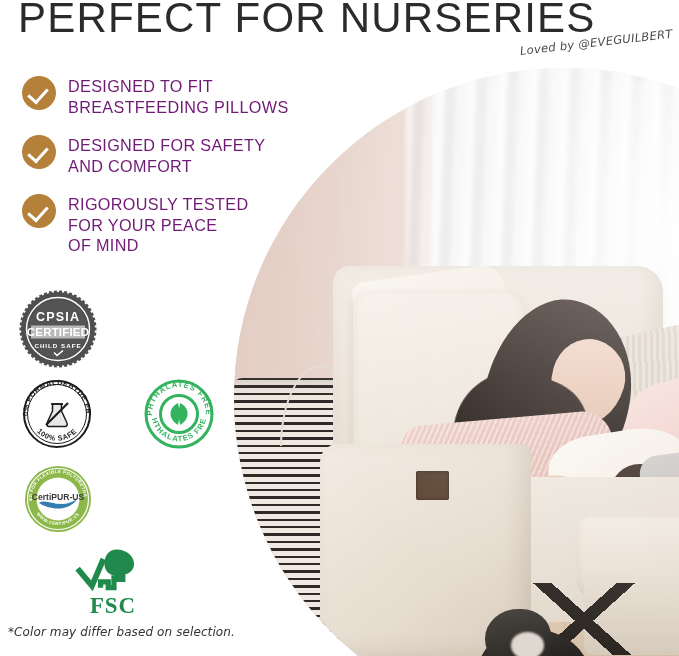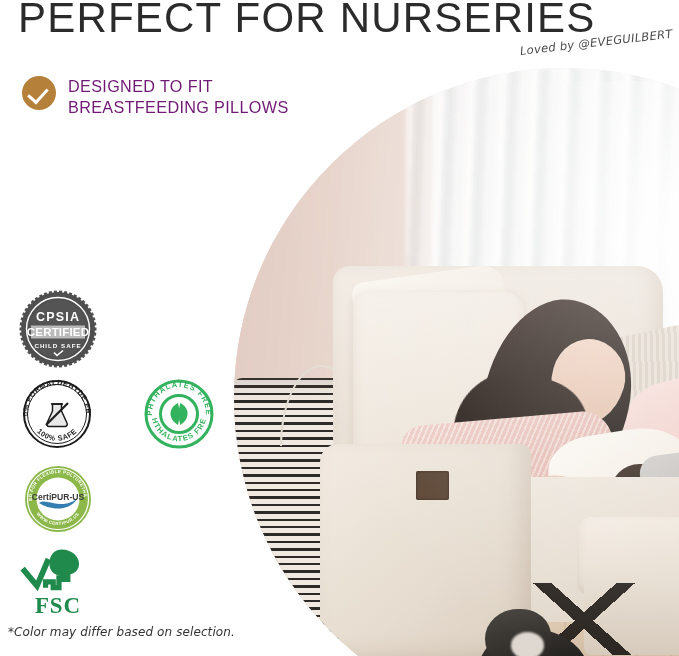--- a/index.html
+++ b/index.html
@@ -331,21 +331,21 @@
   .badge-slot {
     width: 88px;
     height: 80px;
     position: relative;
     display: flex;
     align-items: center;
     justify-content: center;
   }
   .badge-fsc-row {
     display: flex;
-    justify-content: flex-start;
+    justify-content: center;
     width: 198px;
     height: 80px;
     align-items: center;
   }
 
   
   #footnote {
     position: absolute;
     left: 8px;
     top: 625px;
@@ -409,21 +409,32 @@
 <div id="credit">Loved by @EVEGUILBERT</div>
 
 <div id="bullets">
 
   <div class="bullet">
     <span class="check-circle"></span>
     <span class="bullet-text">DESIGNED TO FIT
 BREASTFEEDING PILLOWS</span>
   </div>
 
-
+  <div class="bullet">
+    <span class="check-circle"></span>
+    <span class="bullet-text">DESIGNED FOR SAFETY
+AND COMFORT</span>
+  </div>
+
+  <div class="bullet">
+    <span class="check-circle"></span>
+    <span class="bullet-text">RIGOROUSLY TESTED
+FOR YOUR PEACE
+OF MIND</span>
+  </div>
 
 </div>
 
 <div id="badges">
 
   <div class="badge-row">
 
     <div class="badge-slot">
       <svg width="86" height="80" viewBox="0 0 86 80">
         <g transform="translate(43,40)">

